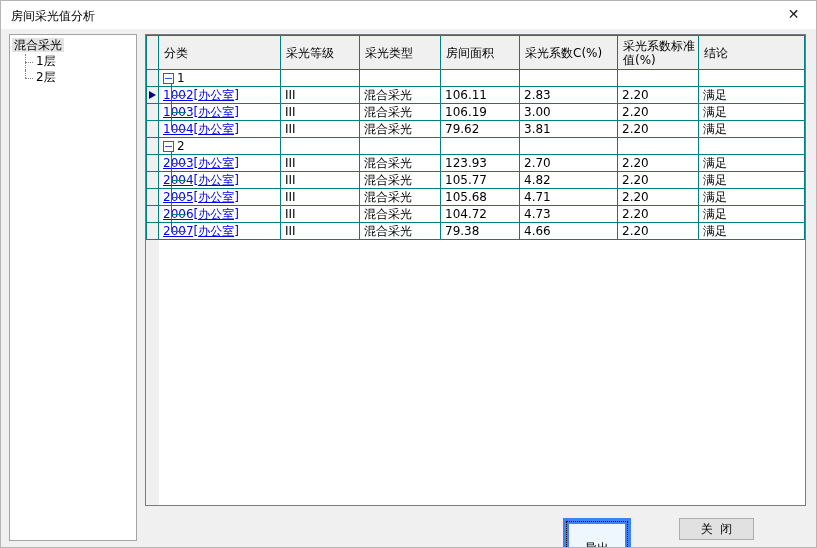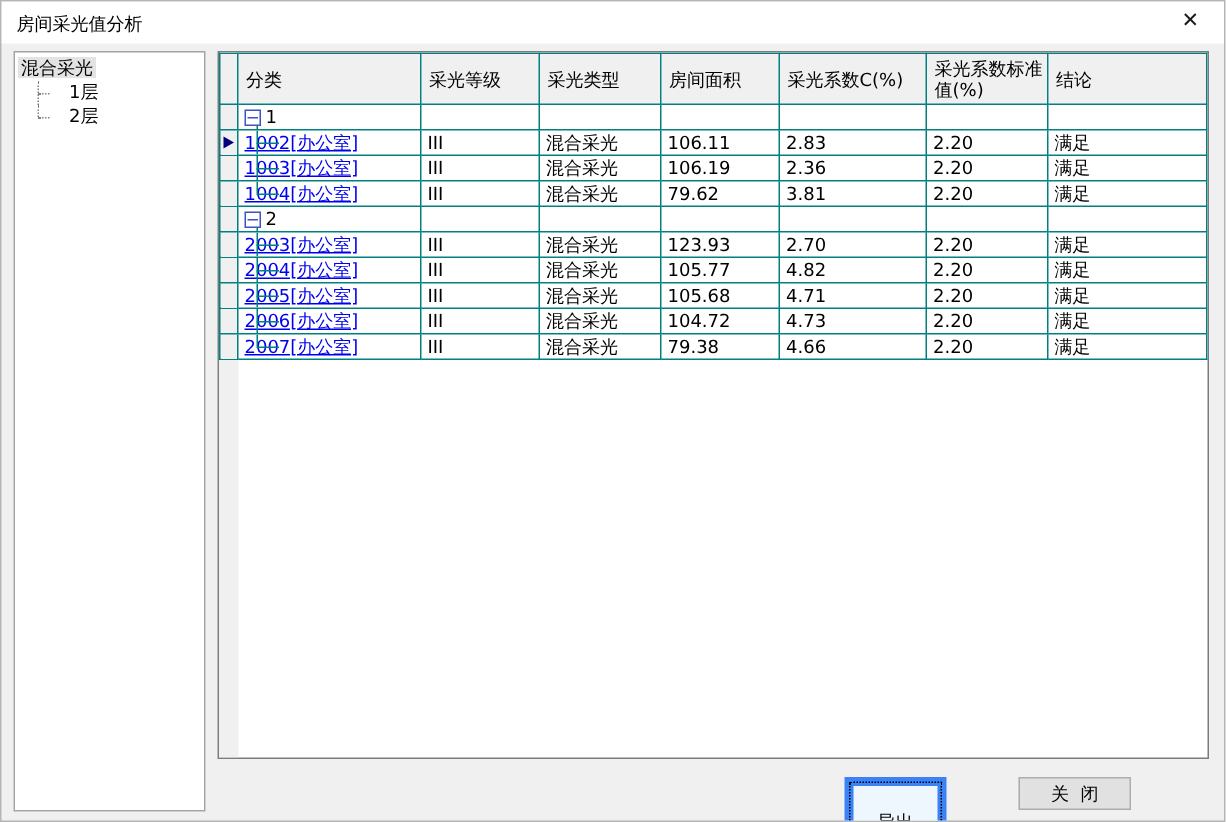--- a/index.html
+++ b/index.html
@@ -17,21 +17,21 @@
     position: absolute; top: 0; right: 0; width: 45px; height: 28px;
     text-align: center; line-height: 27px; font-size: 14px; color: #1a1a1a; cursor: default;
   }
   
   .tree-panel {
     position: absolute; left: 8px; top: 33px; width: 128px; height: 507px;
     background: #fff; border: 1px solid #a3a3a3; overflow: hidden;
   }
   .tree-root { margin: 3px 0 0 2px; height: 16px; line-height: 15px; }
   .tree-root-label { background: #e3e3e3; padding: 0 2px; }
-  .tree-child { position: relative; height: 16px; line-height: 15px; padding-left: 36px; }
+  .tree-child { position: relative; height: 16px; line-height: 15px; padding-left: 26px; }
   .tree-child .t-vline { position: absolute; left: 15px; top: 0; height: 100%; border-left: 1px dotted #808080; }
   .tree-child .t-vline.half { height: 8px; }
   .tree-child .t-hline { position: absolute; left: 15px; top: 8px; width: 8px; border-top: 1px dotted #808080; }
   
   .grid {
     position: absolute; left: 144px; top: 33px; width: 661px; height: 472px;
     background: #fff; border: 1px solid #7b7b7b; overflow: hidden;
   }
   .gutter-strip { position: absolute; left: 0; top: 0; width: 13px; height: 100%; background: #f0f0f0; }
   table.daylight { border-collapse: collapse; table-layout: fixed; width: 659px; position: relative; }
@@ -161,21 +161,21 @@
       </tr>
       <tr class="grid-row">
         <td class="gutter"></td>
         <td class="room-cell">
           <span class="c-vline"></span><span class="c-hline"></span>
           <span class="room-link">1003[办公室]</span>
         </td>
         <td>III</td>
         <td>混合采光</td>
         <td>106.19</td>
-        <td>2.36</td>
+        <td>3.00</td>
         <td>2.20</td>
         <td>满足</td>
       </tr>
       <tr class="grid-row">
         <td class="gutter"></td>
         <td class="room-cell">
           <span class="c-vline end"></span><span class="c-hline"></span>
           <span class="room-link">1004[办公室]</span>
         </td>
         <td>III</td>

